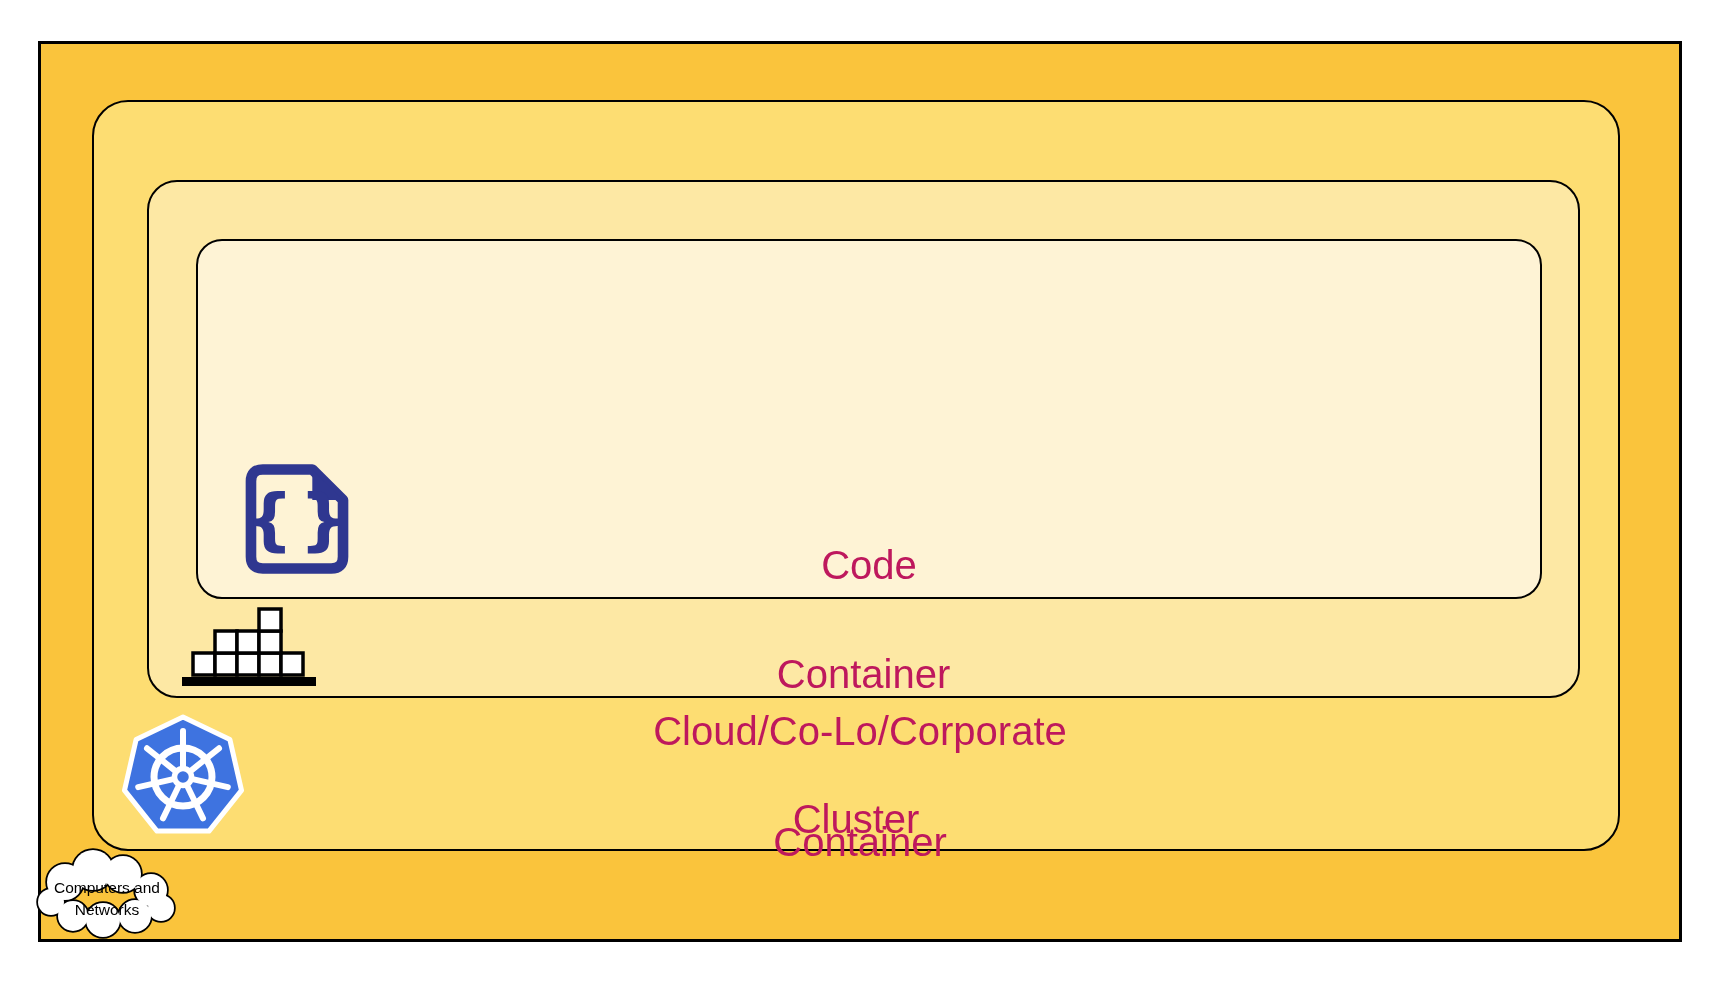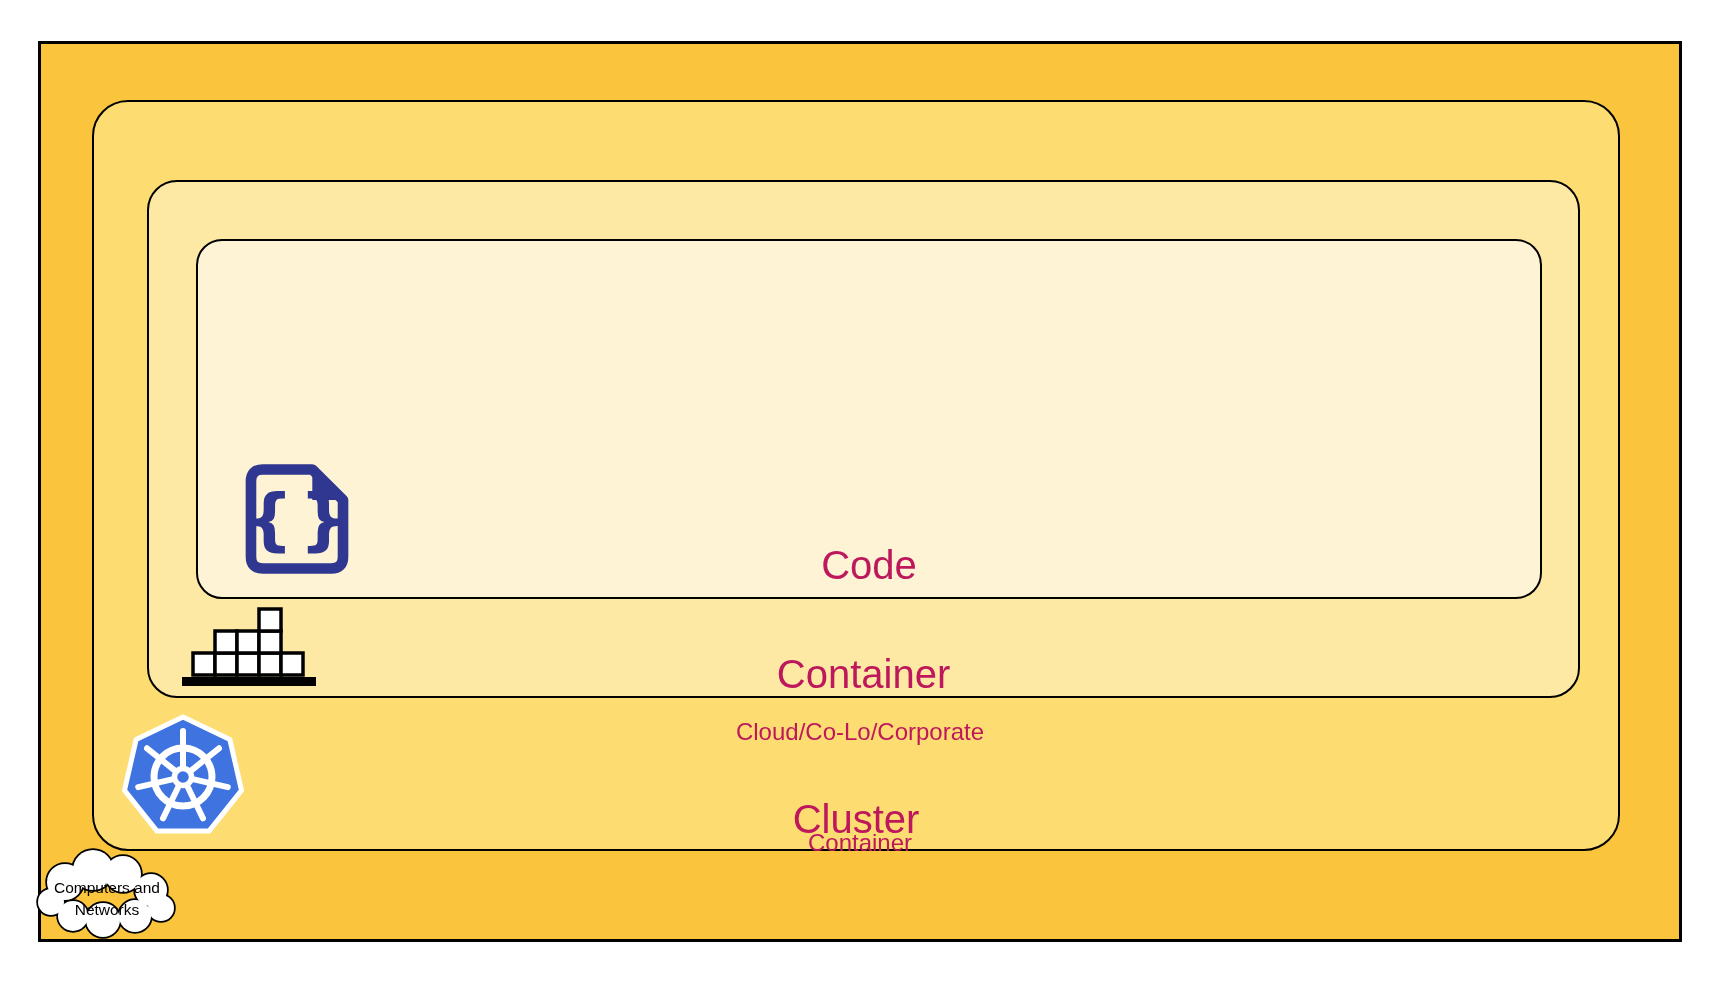--- a/index.html
+++ b/index.html
@@ -44,21 +44,21 @@
     font-size: 40px;
     line-height: 44px;
     color: #be185d;
     white-space: pre;
   }
   .label-code      { bottom: 10px; }
   .label-container { bottom: 0; }
   .label-cluster   { bottom: 8px; }
   .label-datacenter {
     bottom: 4px;
-    font-size: 24px;
+    font-size: 40px;
     line-height: 37px;
   }
   .icon { position: absolute; display: block; }
   .icon-code-file   { left: 40px;  top: 219px; width: 118px; height: 118px; }
   .icon-blocks      { left: 31px;  top: 425px; width: 140px; height: 80px; }
   .icon-kubernetes  { left: 22px;  top: 608px; width: 134px; height: 134px; }
   .icon-cloud       { left: -6px;  top: 801px; width: 148px; height: 96px; }
   .cloud-text {
     font-family: "Liberation Sans", "DejaVu Sans", sans-serif;
     font-size: 15.5px;

